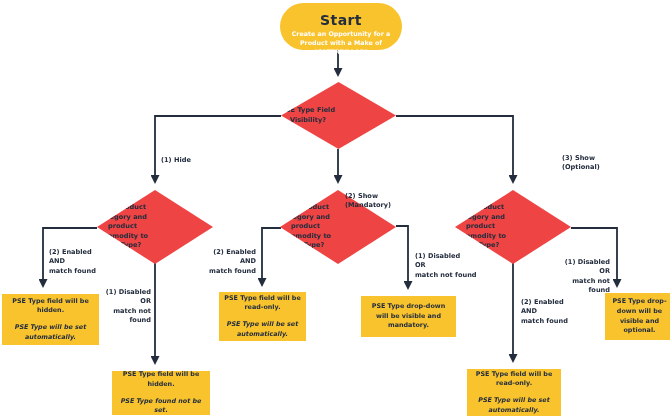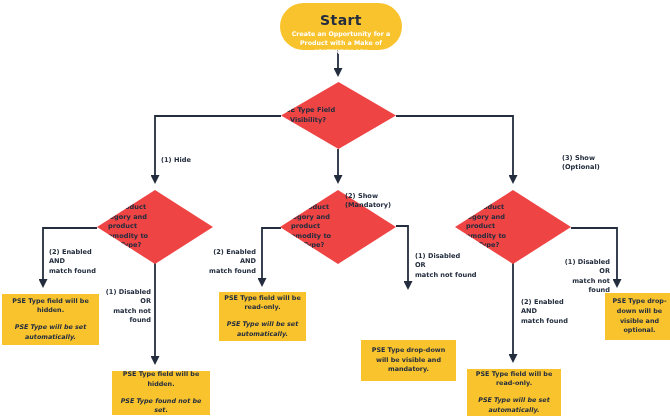--- a/index.html
+++ b/index.html
@@ -124,21 +124,21 @@
   <div class="obox" style="left:112px;top:371px;width:98px;height:44px;">
     <p>PSE Type field will be hidden.</p>
     <p>PSE Type found not be set.</p>
   </div>
 
   <div class="obox" style="left:219px;top:292px;width:87px;height:49px;">
     <p>PSE Type field will be read-only.</p>
     <p>PSE Type will be set automatically.</p>
   </div>
 
-  <div class="obox" style="left:361px;top:296px;width:95px;height:41px;margin-top:44px;">
+  <div class="obox" style="left:361px;top:296px;width:95px;height:41px;">
     <p>PSE Type drop-down will be visible and mandatory.</p>
   </div>
 
   <div class="obox" style="left:605px;top:293px;width:69px;height:47px;">
     <p>PSE Type drop-down will be visible and optional.</p>
   </div>
 
   <div class="obox" style="left:467px;top:369px;width:94px;height:47px;">
     <p>PSE Type field will be read-only.</p>
     <p>PSE Type will be set automatically.</p>

